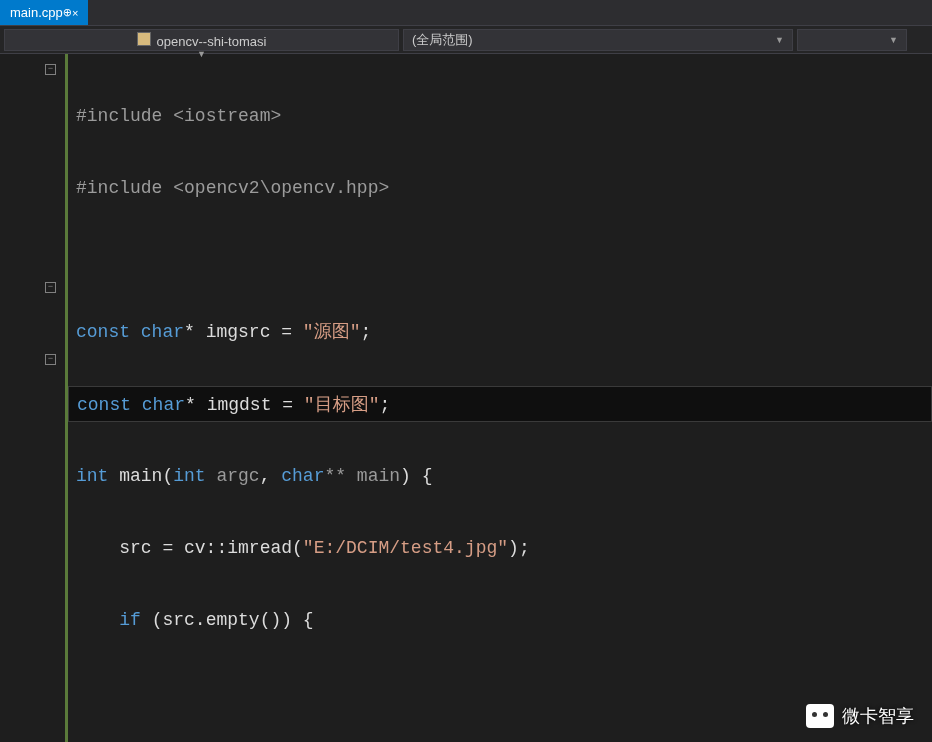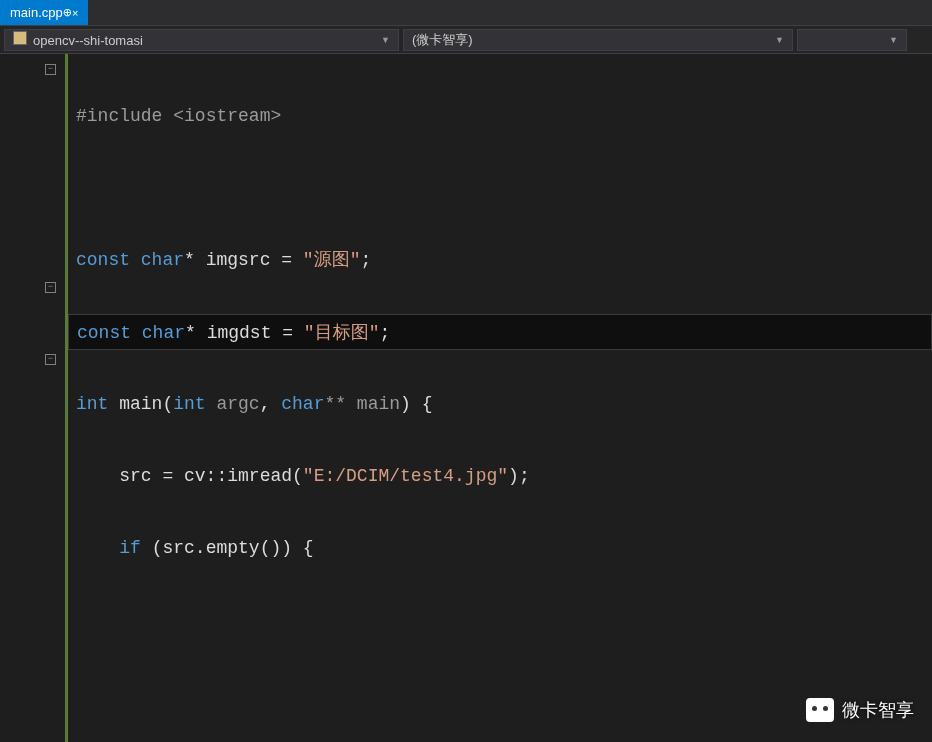--- a/index.html
+++ b/index.html
@@ -44,21 +44,21 @@
   border: 1px solid #3f3f46;
   color: #cccccc;
   font-size: 13px;
   padding: 2px 8px;
   height: 22px;
   display: flex;
   align-items: center;
   justify-content: space-between;
   font-family: 'Segoe UI', sans-serif;
 }
-.nav-dropdown:first-child { width: 395px; }
+.nav-dropdown:first-child { width: 395px; flex-direction: column; }
 .nav-dropdown:nth-child(2) { width: 390px; }
 .nav-dropdown:nth-child(3) { width: 110px; }
 .nav-icon {
   width: 14px;
   height: 14px;
   background: #d7ba7d;
   display: inline-block;
   margin-right: 6px;
   border: 1px solid #666;
 }
@@ -112,21 +112,21 @@
   border: 1px solid #3a3a3a;
 }
 .kw { color: #569cd6; }
 .type { color: #4ec9b0; }
 .str { color: #d69d85; }
 .pp { color: #9b9b9b; }
 .ppval { color: #9b9b9b; }
 .param { color: #9a9a9a; }
 .watermark {
   position: absolute;
-  bottom: 20px;
+  bottom: 14px;
   right: 18px;
   color: #fff;
   font-size: 18px;
   display: flex;
   align-items: center;
   gap: 8px;
   font-family: 'Microsoft YaHei', sans-serif;
   text-shadow: 0 0 4px #000;
 }
 .wm-icon {
@@ -158,39 +158,40 @@
     <span class="tab-close">×</span>
   </div>
 </div>
 
 <div class="nav-bar">
   <div class="nav-dropdown">
     <span><span class="nav-icon"></span><span>opencv--shi-tomasi</span></span>
     <span class="dd-arrow">▼</span>
   </div>
   <div class="nav-dropdown">
-    <span>(微卡智享)</span>
+    <span>(全局范围)</span>
     <span class="dd-arrow">▼</span>
   </div>
   <div class="nav-dropdown">
     <span></span>
     <span class="dd-arrow">▼</span>
   </div>
 </div>
 
 <div class="editor">
   <div class="gutter">
     <div class="fold-col">
       <div class="fold-mark" style="top:10px">−</div>
       <div class="fold-mark" style="top:228px">−</div>
       <div class="fold-mark" style="top:300px">−</div>
     </div>
   </div>
   <div class="code">
 <div class="line"><span class="pp">#include</span> <span class="ppval">&lt;iostream&gt;</span></div>
+<div class="line"><span class="pp">#include</span> <span class="ppval">&lt;opencv2\opencv.hpp&gt;</span></div>
 <div class="line"></div>
 <div class="line"><span class="kw">const char</span><span>* imgsrc = </span><span class="str">"源图"</span>;</div>
 <div class="line hl"><span class="kw">const char</span><span>* imgdst = </span><span class="str">"目标图"</span>;</div>
 <div class="line"><span class="kw">int</span><span> main(</span><span class="kw">int</span><span class="param"> argc</span><span>, </span><span class="kw">char</span><span class="param">** main</span><span>) {</span></div>
 <div class="line"><span>    src = cv::imread(</span><span class="str">"E:/DCIM/test4.jpg"</span><span>);</span></div>
 <div class="line">    <span class="kw">if</span><span> (src.empty()) {</span></div>
 
 
 
 

